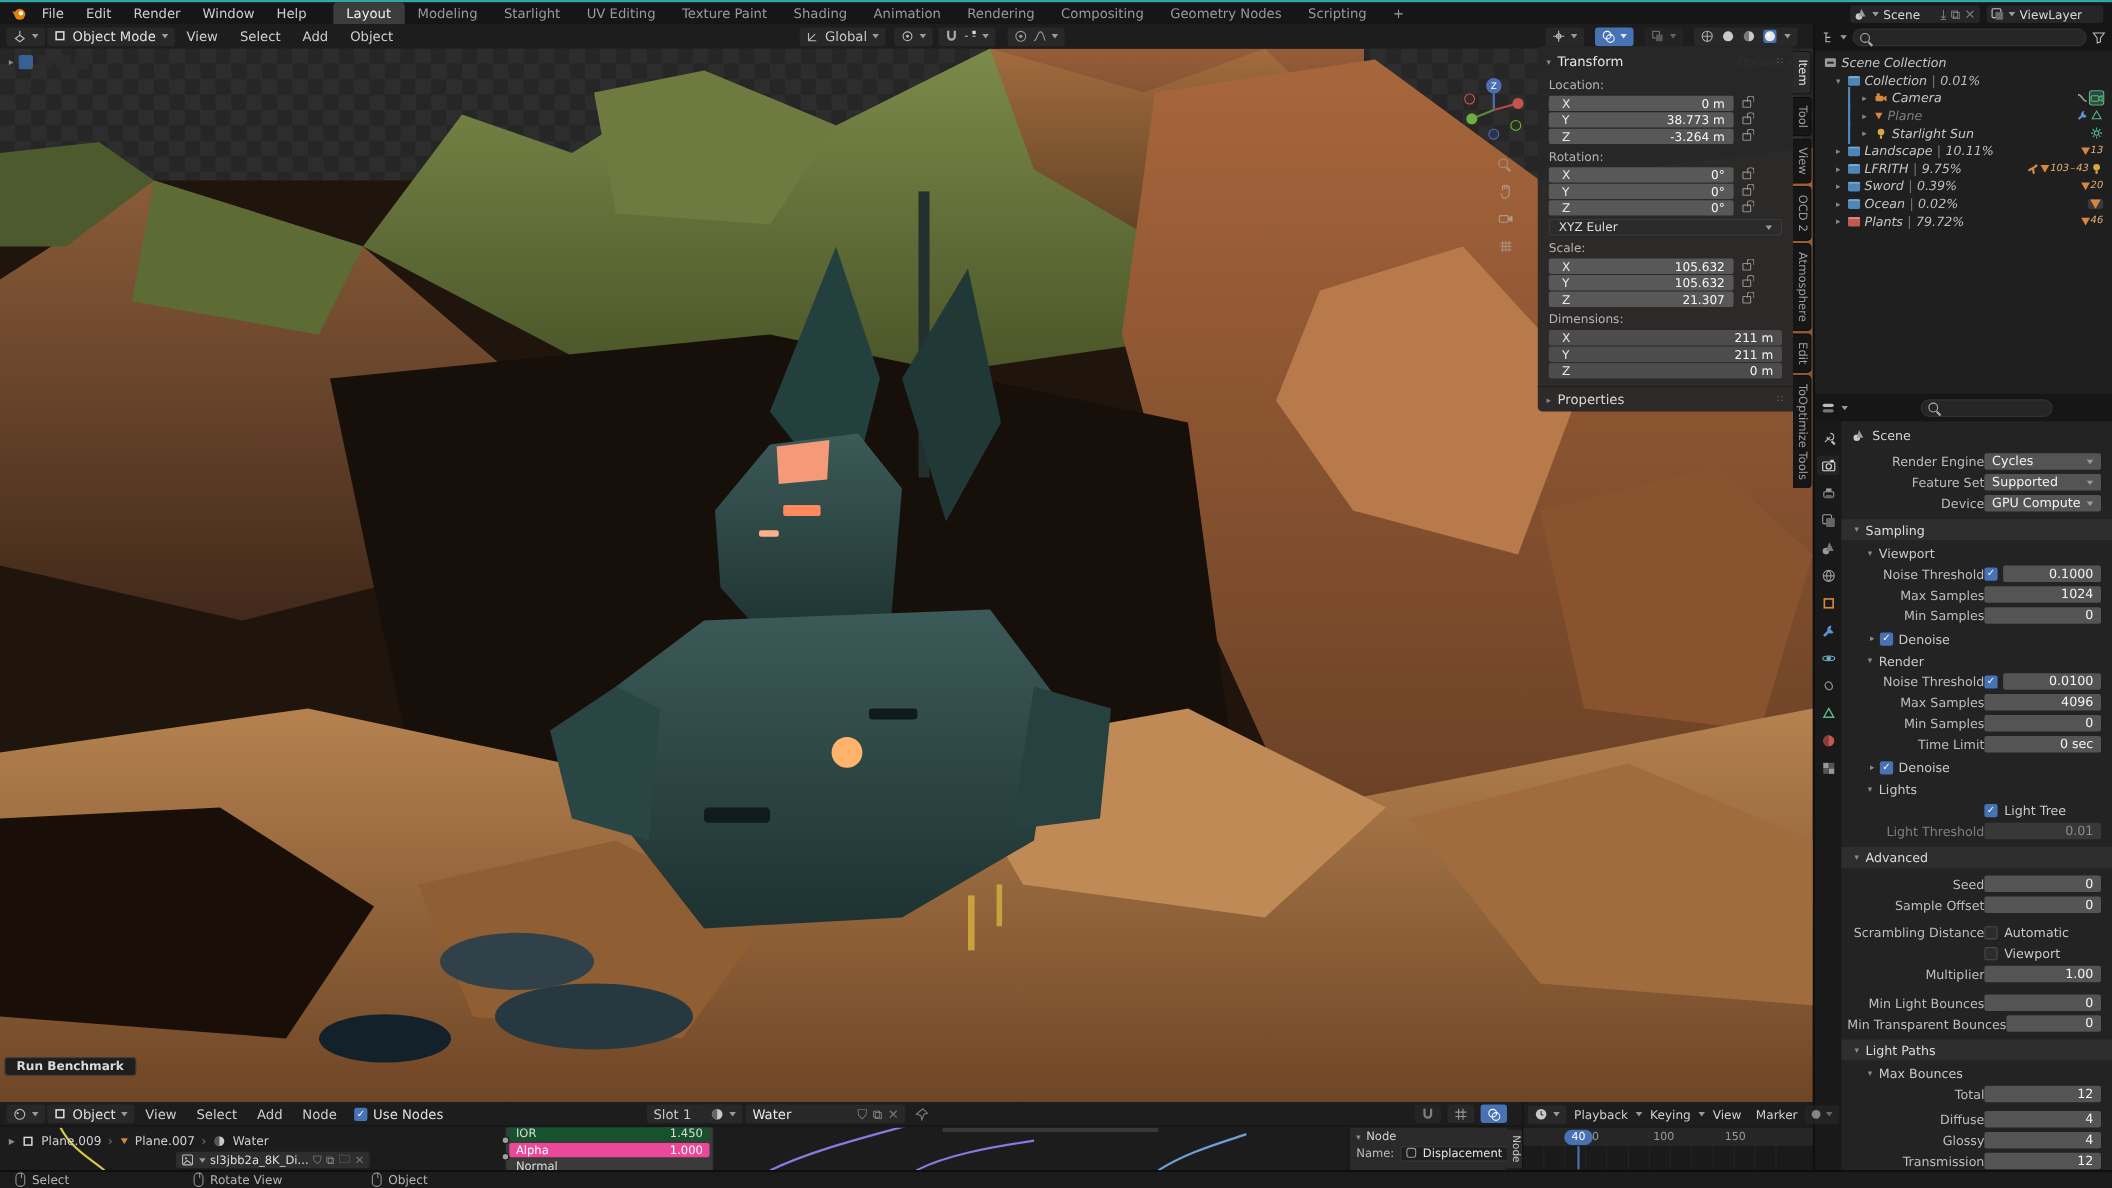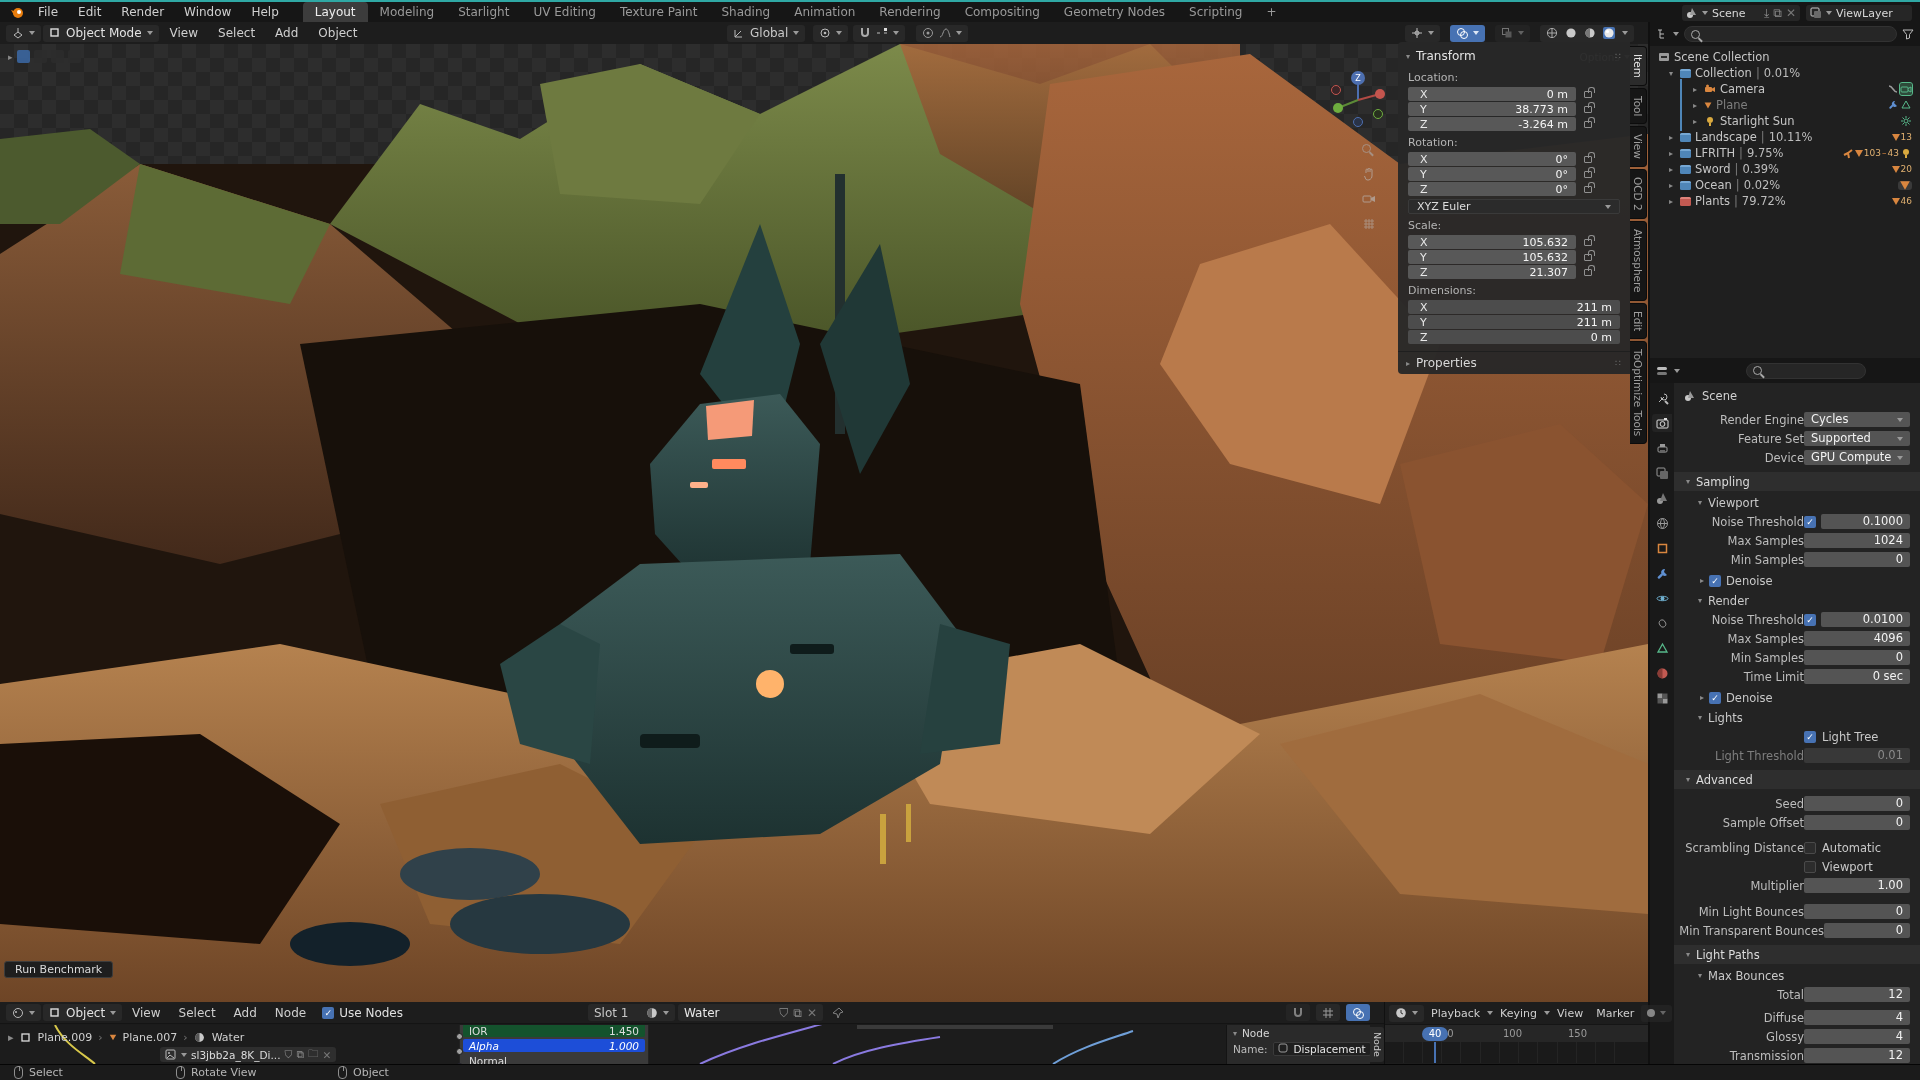--- a/index.html
+++ b/index.html
@@ -34,21 +34,21 @@
   
   #viewport { position:absolute; left:0; top:22px; width:1648px; height:980px; background:#232323; }
   #vp-header { position:absolute; left:0; top:0; width:100%; height:22px; background:#1d1d1d; display:flex; align-items:center; gap:2px; padding:0 6px; z-index:30; }
   #vp-header .menu { padding:0 9px; color:#cfcfcf; height:20px; line-height:20px; }
   .hdr-widget { background:#282828; border-radius:3px; height:17px; display:flex; align-items:center; gap:5px; padding:0 6px; }
   #vp-canvas { position:absolute; left:0; top:22px; width:1648px; height:958px; overflow:hidden;
     background:repeating-conic-gradient(#2d2d2d 0% 25%, #262626 0% 50%) 0 0 / 28px 28px; }
   #vp-canvas svg { position:absolute; left:0; top:0; }
 
   #options-btn { position:absolute; right:12px; top:27px; z-index:31; background:rgba(30,30,30,.85); border-radius:3px; height:15px; padding:0 6px; display:flex; align-items:center; gap:4px; font-size:10.5px; color:#d5d5d5; }
-  #run-benchmark { position:absolute; left:4px; bottom:24px; z-index:31; background:#1e1e1e; border:1px solid #3c3c3c; border-radius:3px; height:17px; padding:0 10px; display:flex; align-items:center; color:#d9d9d9; font-size:11px; }
+  #run-benchmark { position:absolute; left:4px; bottom:24px; z-index:31; background:#1e1e1e; border:1px solid #3c3c3c; border-radius:3px; height:17px; padding:0 10px; display:flex; align-items:center; color:#d9d9d9; font-size:11px;font-weight:bold; }
 
   
   #nav-gizmo { position:absolute; left:1326px; top:46px; width:64px; height:64px; z-index:31; }
   .vctrl { position:absolute; left:1362px; width:18px; height:18px; opacity:.65; z-index:31; }
 
   
   #npanel { position:absolute; left:1398px; top:42px; width:232px; background:rgba(40,40,40,.96); border-radius:4px 0 0 4px; z-index:32; padding:4px 0 0 0; }
   #npanel .title { display:flex; align-items:center; gap:6px; height:20px; padding:0 8px; color:#e4e4e4; }
   #npanel .dots { margin-left:auto; color:#6d6d6d; font-size:9px; letter-spacing:1px; }
   #npanel .slab { height:16px; line-height:16px; padding-left:10px; color:#b4b4b4; font-size:11px; margin-top:4px; }
@@ -61,21 +61,21 @@
   #npanel .sep { height:1px; background:#1f1f1f; margin:7px 0 0 0; }
   #npanel .propsrow { display:flex; align-items:center; gap:6px; height:22px; padding:0 8px; color:#d8d8d8; }
   #ntabs { position:absolute; left:1630px; top:46px; width:19px; z-index:32; }
   .ntab { writing-mode:vertical-rl; background:#161616; color:#9f9f9f; font-size:10.5px; padding:7px 2px; border-radius:0 4px 4px 0; margin-bottom:2px; border:1px solid #0c0c0c; border-left:none; }
   .ntab.active { background:#2b2b2b; color:#e8e8e8; }
 
   
   #outliner { position:absolute; left:1650px; top:22px; width:270px; height:336px; background:#1f1f1f; }
   #outliner-header { height:24px; background:#161616; display:flex; align-items:center; gap:5px; padding:0 6px; }
   .searchbox { flex:1; background:#262626; border:1px solid #323232; border-radius:9px; height:16px; display:flex; align-items:center; padding:0 6px; gap:4px; }
-  .otree { padding-top:3px; font-size:11.5px; }
+  .otree { padding-top:3px; font-size:11.5px;font-style:italic; }
   .orow { display:flex; align-items:center; height:16px; gap:4px; color:#c6c6c6; position:relative; }
   .orow .disc { color:#8a8a8a; font-size:8px; width:10px; text-align:center; }
   .orow .pct { color:#bdbdbd; }
   .obadge { display:flex; align-items:center; gap:1px; margin-left:auto; margin-right:8px; color:#e0b070; font-size:9px; }
   .tri { width:0; height:0; border-left:4.5px solid transparent; border-right:4.5px solid transparent; border-top:7px solid #d9863f; display:inline-block; }
   .colbox { width:11px; height:9px; background:#4f86b8; border-radius:1.5px; border-top:2px solid #76a8d4; display:inline-block; }
   .colbox.red { background:#c25a52; border-top-color:#df837b; }
 
   
   #props { position:absolute; left:1650px; top:358px; width:270px; height:706px; background:#232323; overflow:hidden; }
@@ -96,21 +96,21 @@
   .disc8 { color:#8a8a8a; font-size:8px; }
 
   
   #shader { position:absolute; left:0; top:1002px; width:1384px; height:62px; background:#1b1b1b; }
   #shader-header { height:22px; background:#1d1d1d; display:flex; align-items:center; gap:2px; padding:0 6px; border-bottom:1px solid #141414; }
   #shader-header .menu { padding:0 8px; color:#cfcfcf; }
   #shader-canvas { position:absolute; left:0; top:23px; width:1384px; height:39px; background:#1c1c1c; overflow:hidden; }
   .crumbtxt { display:flex; align-items:center; gap:6px; font-size:11px; color:#d0d0d0; }
   .nodecard { position:absolute; left:459px; top:-6px; width:190px; background:#3a3a3a; border:1px solid #222; border-radius:4px; padding:2px 3px; }
   .noderow { display:flex; height:13px; align-items:center; border-radius:2px; background:#14532d; margin-top:2px; padding:0 6px; font-size:10.5px; color:#ddd; }
-  .noderow.sel { background:#1d4ed8; color:#fff;font-style:italic; }
+  .noderow.sel { background:#ec4899; color:#fff; }
   .sock { position:absolute; width:7px; height:7px; border-radius:50%; border:1px solid #191919; }
   #node-npanel { position:absolute; left:1226px; top:0; width:144px; height:39px; background:#2a2a2a; border-left:1px solid #141414; padding:2px 6px; }
   #node-ntab { position:absolute; left:1370px; top:2px; width:14px; writing-mode:vertical-rl; background:#2b2b2b; color:#c9c9c9; font-size:9.5px; padding:5px 1px; border-radius:0 3px 3px 0; }
 
   
   #timeline { position:absolute; left:1384px; top:1002px; width:264px; height:62px; background:#1d1d1d; border-left:1px solid #101010; }
   #tl-header { height:22px; background:#1d1d1d; display:flex; align-items:center; gap:1px; padding:0 4px; font-size:11px; }
   #tl-header .menu { padding:0 6px; color:#cfcfcf; }
   #tl-ruler { position:relative; height:18px; background:#262626; border-top:1px solid #151515; color:#9a9a9a; font-size:10px; }
   #tl-body { position:relative; height:21px; background:#1a1a1a; }

